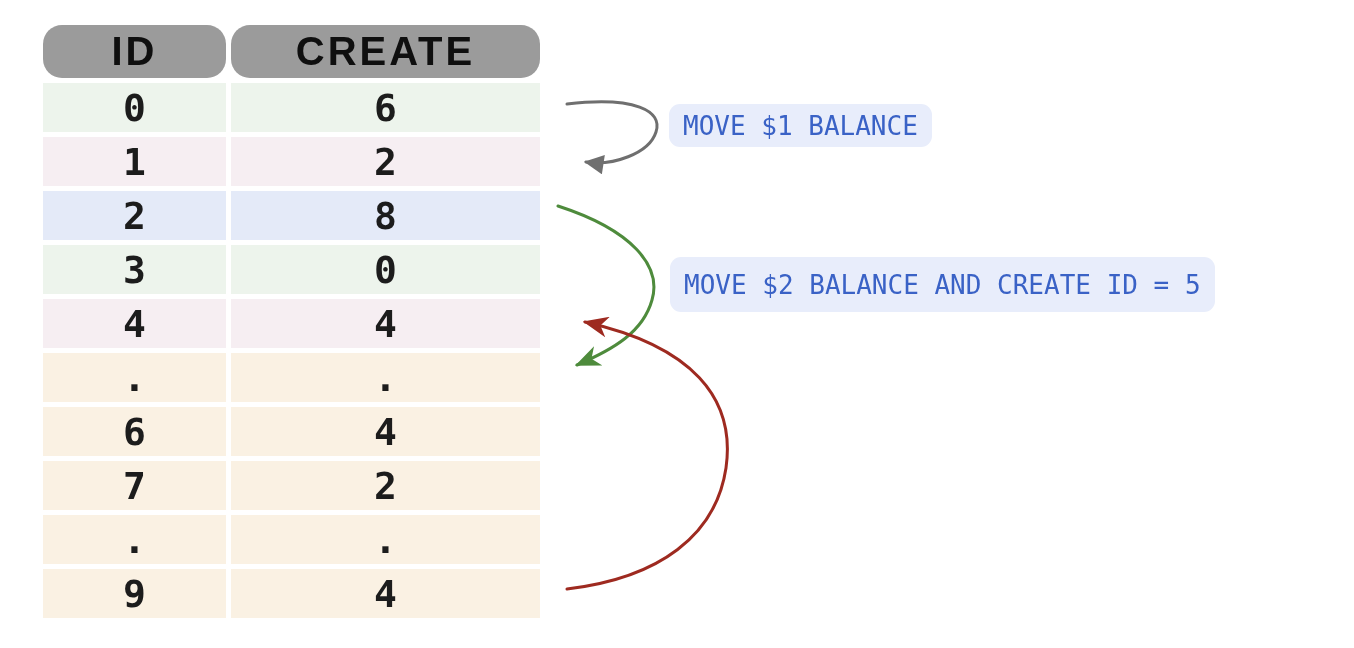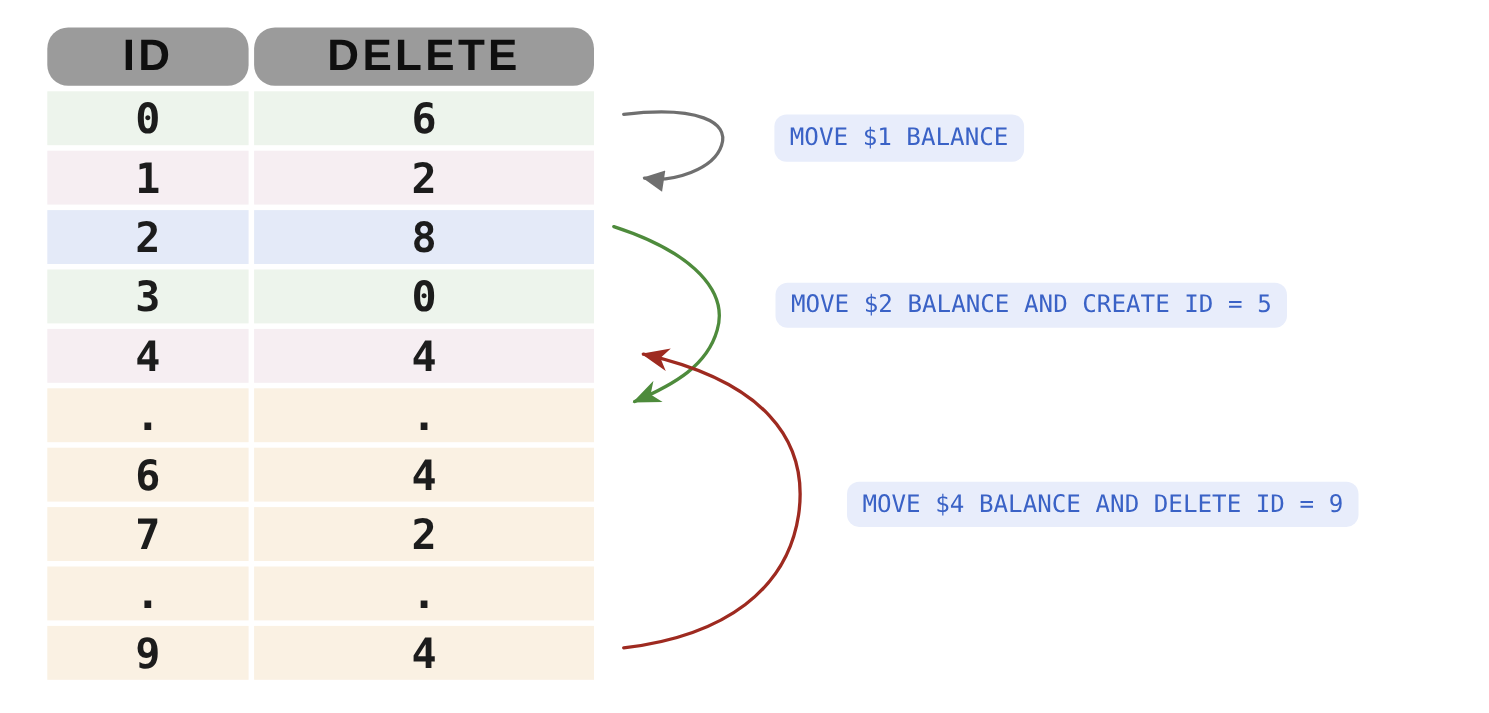--- a/index.html
+++ b/index.html
@@ -71,37 +71,36 @@
   .fill-red{fill:var(--arrow-red);}
   .pill{
     position:absolute;
     box-sizing:border-box;
     display:inline-flex;align-items:center;
     padding:0 14px;
     border-radius:11px;
     background:var(--label-bg);
     color:var(--label-text);
     font-family:"DejaVu Sans Mono", monospace;
-    font-size:22px;
+    font-size:26px;
     font-weight:400;
     white-space:pre;
-    margin-left:35px;
   }
   .pill-1{left:669px;top:104px;height:43px;}
-  .pill-2{left:670px;top:257px;height:41px;}
+  .pill-2{left:670px;top:257px;height:55px;}
   .pill-3{left:735px;top:438px;height:41px;}
 </style>
 </head>
 <body>
 
 <div class="canvas">
 
   <div class="table">
     <div class="cell header">ID</div>
-    <div class="cell header">DELETE</div>
+    <div class="cell header">CREATE</div>
 
     <div class="cell body tint-green">0</div>
     <div class="cell body tint-green">6</div>
 
     <div class="cell body tint-pink">1</div>
     <div class="cell body tint-pink">2</div>
 
     <div class="cell body tint-blue">2</div>
     <div class="cell body tint-blue">8</div>
 
@@ -139,15 +138,14 @@
         <path d="M0,0 L12,5 L0,10 L3.5,5 z" class="fill-red"></path>
       </marker>
     </defs>
     <path class="arrow stroke-gray" d="M 567 104 C 635 96 663 111 656 132 C 649 154 612 166 586 162" marker-end="url(#head-gray)"></path>
     <path class="arrow stroke-green" d="M 558 206 C 632 230 662 266 652 300 C 643 332 614 349 577 365" marker-end="url(#head-green)"></path>
     <path class="arrow stroke-red" d="M 567 589 C 660 578 716 535 726 468 C 736 398 692 346 585 322" marker-end="url(#head-red)"></path>
   </svg>
 
   <div class="pill pill-1">MOVE $1 BALANCE</div>
   <div class="pill pill-2">MOVE $2 BALANCE AND CREATE ID = 5</div>
-  <div class="pill pill-3">MOVE $4 BALANCE AND DELETE ID = 9</div>
 
 </div>
 
 </body></html>

